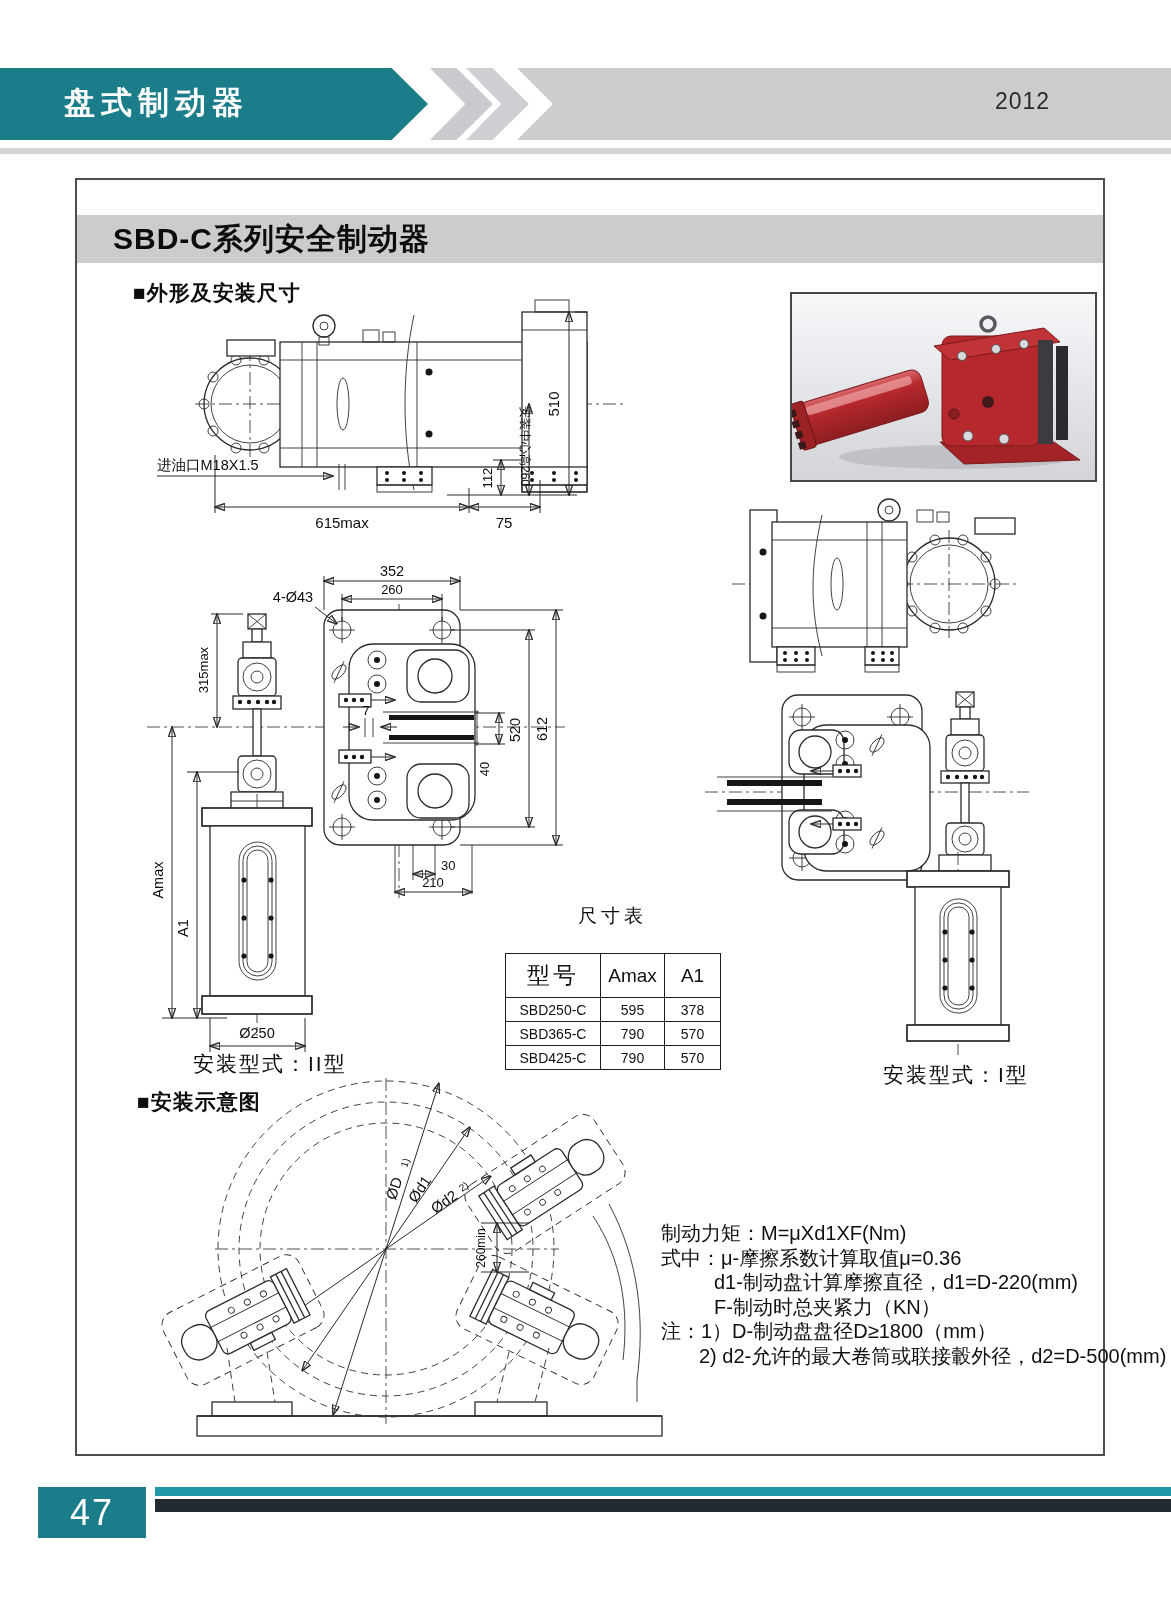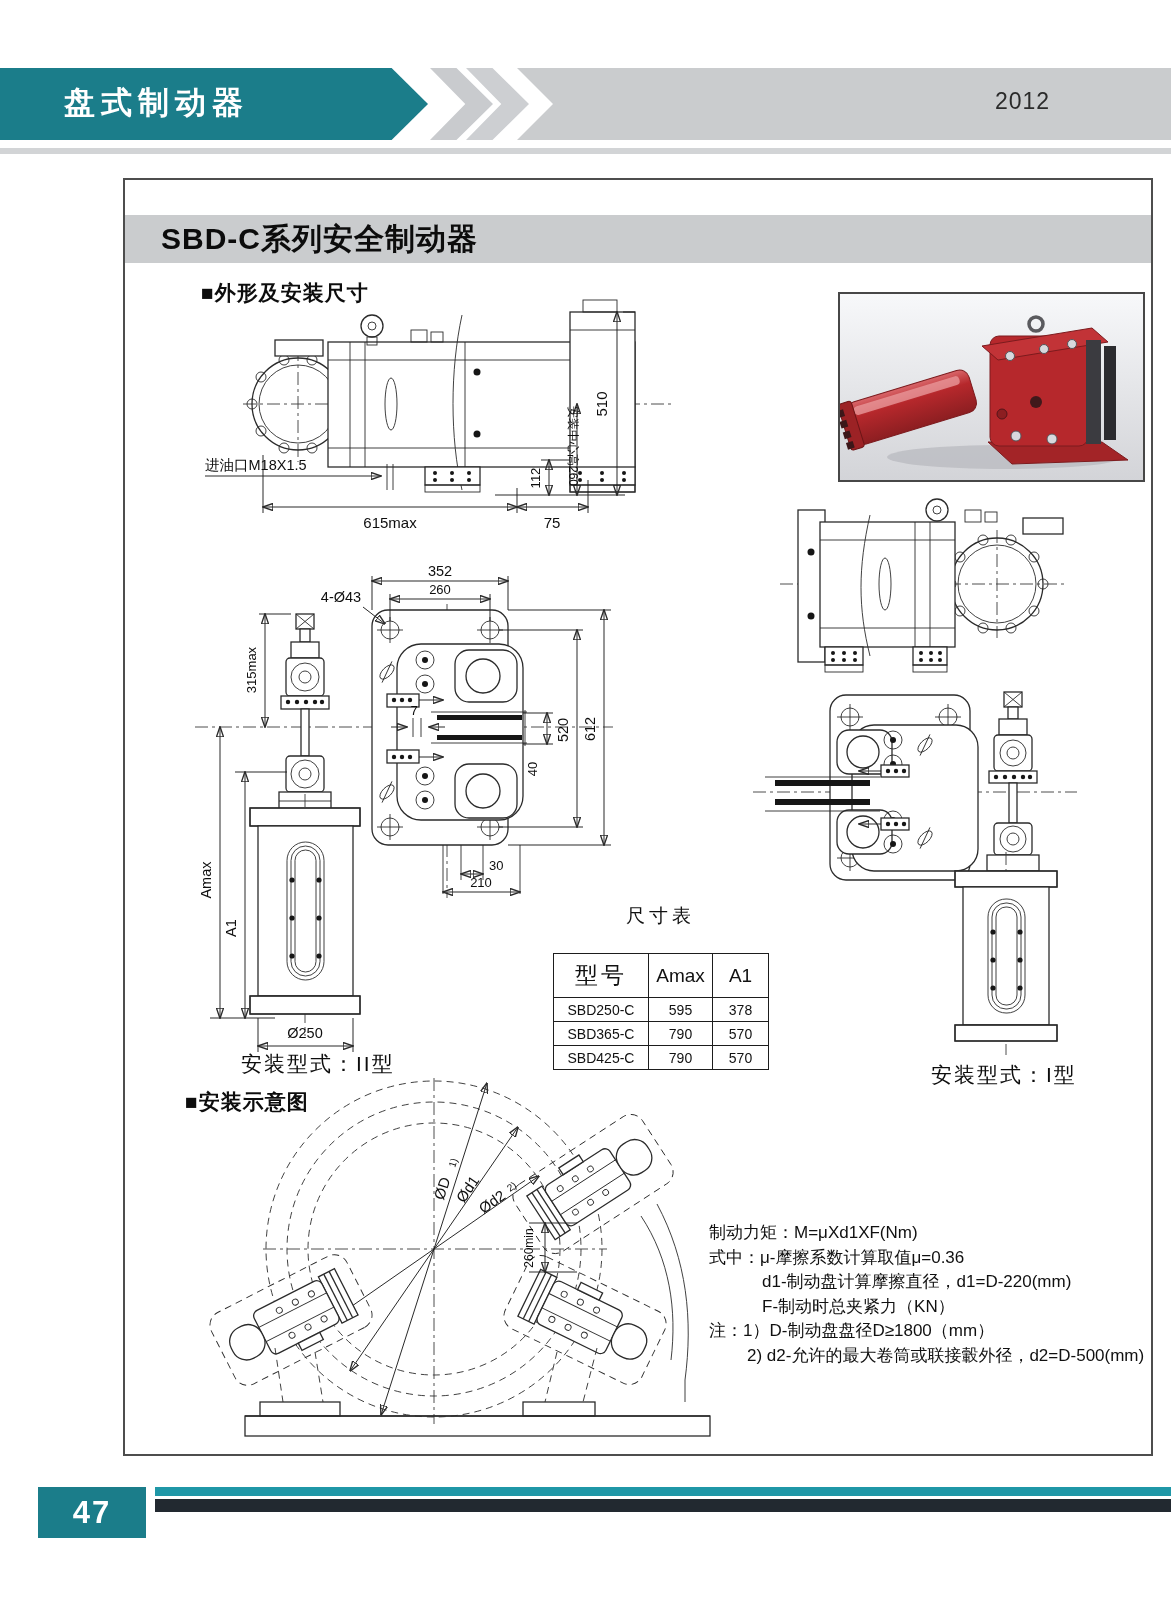--- a/index.html
+++ b/index.html
@@ -18,60 +18,60 @@
   .chev{position:absolute;top:68px;width:63px;height:72px;background:#c9cbce;
     clip-path:polygon(0 0,42% 0,100% 50%,42% 100%,0 100%,56% 50%);}
   .chev.c1{left:430px;} .chev.c2{left:466px;background:#cdcfd2;}
   .hdr-band{position:absolute;left:517px;top:68px;width:654px;height:72px;background:var(--band-gray);
     clip-path:polygon(0 0,100% 0,100% 100%,0 100%,36px 50%);}
   .hdr-year{position:absolute;left:995px;top:88px;width:80px;color:#2b2b2b;font-size:23px;letter-spacing:1px;}
   .hdr-rule{position:absolute;left:0;top:148px;width:1171px;height:6px;background:#d2d4d6;}
 
   
   .cbox{position:absolute;left:75px;top:178px;width:1030px;height:1278px;background:#fff;
-    border:2px solid #4d4d4d;margin-left:48px;}
+    border:2px solid #4d4d4d;}
   .titleband{position:absolute;left:0;top:35px;width:100%;height:48px;background:var(--band-gray);}
   .titleband span{position:absolute;left:36px;top:4px;font-size:30px;font-weight:bold;color:#0c0c0c;letter-spacing:1px;}
   .sechead{position:absolute;font-size:21px;font-weight:bold;color:#0d0d0d;letter-spacing:1px;z-index:3;}
-  .h1{left:76px;top:99px;font-family:Liberation Serif, serif;} .h2{left:60px;top:908px;}
+  .h1{left:56px;top:99px;font-family:Liberation Serif, serif;} .h2{left:60px;top:908px;}
   .mountlab{position:absolute;font-size:21px;font-weight:normal;color:#0d0d0d;letter-spacing:2px;z-index:3;}
   .mII{left:116px;top:870px;} .mI{left:806px;top:881px;}
 
   
   .photo{position:absolute;left:713px;top:112px;width:307px;height:190px;border:2px solid #474747;z-index:2;background:#eceef0;}
 
   
   .tbl-title{position:absolute;left:428px;top:723px;width:215px;text-align:center;font-size:19px;color:#111;letter-spacing:4px;z-index:3;}
   table.szt{position:absolute;left:428px;top:773px;border-collapse:collapse;background:#fff;z-index:3;}
   table.szt td,table.szt th{border:1.6px solid #1d1d1d;text-align:center;color:#111;font-weight:normal;}
   table.szt th{height:44px;font-size:19px;}
   table.szt th.big{font-size:23px;letter-spacing:3px;}
   table.szt td{height:24px;font-size:14px;}
   .cw1{width:95px;} .cw2{width:64px;} .cw3{width:56px;}
 
   
   .notes{position:absolute;left:584px;top:1041px;width:446px;z-index:3;}
-  .notes p{font-size:17px;line-height:24.5px;color:#101010;white-space:nowrap;}
+  .notes p{font-size:20px;line-height:24.5px;color:#101010;white-space:nowrap;}
   .ind1{padding-left:53px;} .ind2{padding-left:38px;}
 
   
   .mainsvg{position:absolute;left:0;top:0;z-index:1;}
   .lw line,.lw rect,.lw circle,.lw ellipse,.lw path{stroke:var(--line);stroke-width:1.3;fill:none;}
   .lw .wf{fill:#ffffff;}
   .lw .thin{stroke-width:0.9;}
   .lw .fb{fill:#161616;stroke:none;}
   .lw .cl{stroke-width:0.9;stroke-dasharray:13 4 3 4;stroke:#3a3a3a;}
   .lw .dash{stroke-width:0.9;stroke-dasharray:7 5;}
   .lw .dim{stroke:var(--dim);stroke-width:0.95;}
   .lw text{font-family:"Liberation Sans",sans-serif;fill:#0e0e0e;font-size:13px;}
   .lw .t14{font-size:14.5px;} .lw .t12{font-size:12px;} .lw .t10{font-size:10px;} .lw .t15{font-size:15px;}
 
   
   .pg-num{position:absolute;left:38px;top:1487px;width:108px;height:51px;background:var(--teal);
-    color:#fff;font-size:31px;font-weight:bold;text-align:center;line-height:51px;letter-spacing:2px;}
+    color:#fff;font-size:36px;font-weight:normal;text-align:center;line-height:51px;letter-spacing:2px;}
   .f-teal{position:absolute;left:155px;top:1487px;width:1016px;height:9px;background:var(--stripe-teal);}
   .f-black{position:absolute;left:155px;top:1499px;width:1016px;height:13px;background:var(--stripe-black);}
 </style>
 </head>
 <body>
 
 <div class="page">
 
   <div class="hdr-teal">
     <span>盘式制动器</span>

